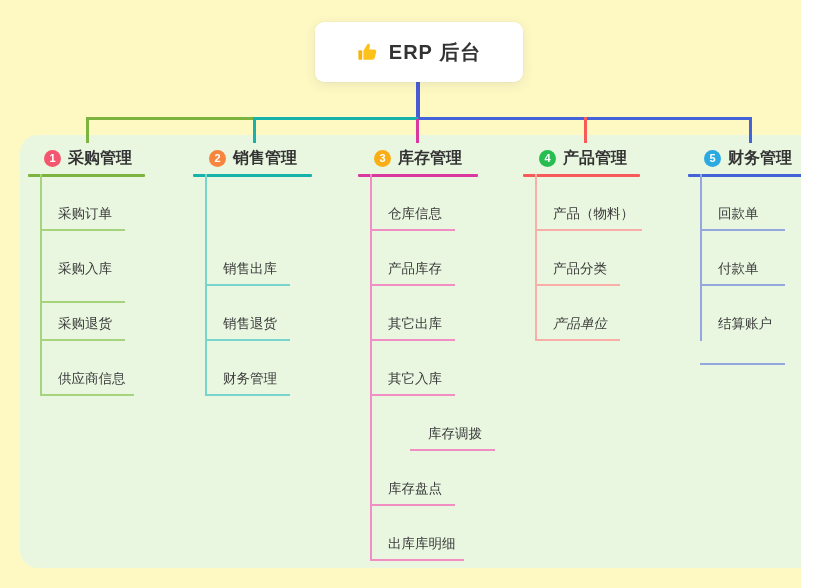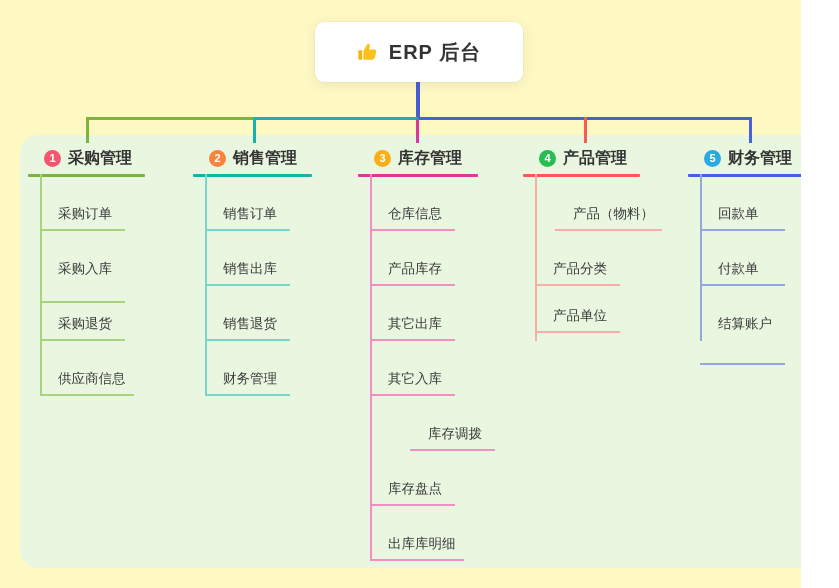--- a/index.html
+++ b/index.html
@@ -89,24 +89,20 @@
     </div>
   </div>
 
   <div class="branch" style="left: 193px; --main: #17B3AB; --light: #78D5CB;">
     <div class="branch-head">
       <span class="badge" style="background: rgb(248, 133, 62);">2</span>
       <span class="branch-label">销售管理</span>
     </div>
     <div class="head-underline" style="width:119px;"></div>
     <div class="vline" style="height:222px;"></div>
-    <div class="child" style="top:59px;">
-      <span class="child-label">销售订单</span>
-      <div class="child-line"></div>
-    </div>
     <div class="child" style="top:114px;">
       <span class="child-label">销售出库</span>
       <div class="child-line"></div>
     </div>
     <div class="child" style="top:169px;">
       <span class="child-label">销售退货</span>
       <div class="child-line"></div>
     </div>
     <div class="child" style="top:224px;">
       <span class="child-label">财务管理</span>
@@ -151,29 +147,29 @@
     </div>
   </div>
 
   <div class="branch" style="left: 523px; --main: #F85B57; --light: #F9AEA7;">
     <div class="branch-head">
       <span class="badge" style="background: rgb(40, 189, 80);">4</span>
       <span class="branch-label">产品管理</span>
     </div>
     <div class="head-underline" style="width:117px;"></div>
     <div class="vline" style="height:167px;"></div>
-    <div class="child" style="top:59px;padding-left:20px;">
+    <div class="child" style="top:59px;">
       <span class="child-label">产品（物料）</span>
       <div class="child-line"></div>
     </div>
     <div class="child" style="top:114px;">
       <span class="child-label">产品分类</span>
       <div class="child-line"></div>
     </div>
-    <div class="child" style="top:161px;">
+    <div class="child" style="top:169px;font-style:italic;">
       <span class="child-label">产品单位</span>
       <div class="child-line"></div>
     </div>
   </div>
 
   <div class="branch" style="left: 688px; --main: #4463D8; --light: #95A7DF;">
     <div class="branch-head">
       <span class="badge" style="background: rgb(43, 169, 225);">5</span>
       <span class="branch-label">财务管理</span>
     </div>

